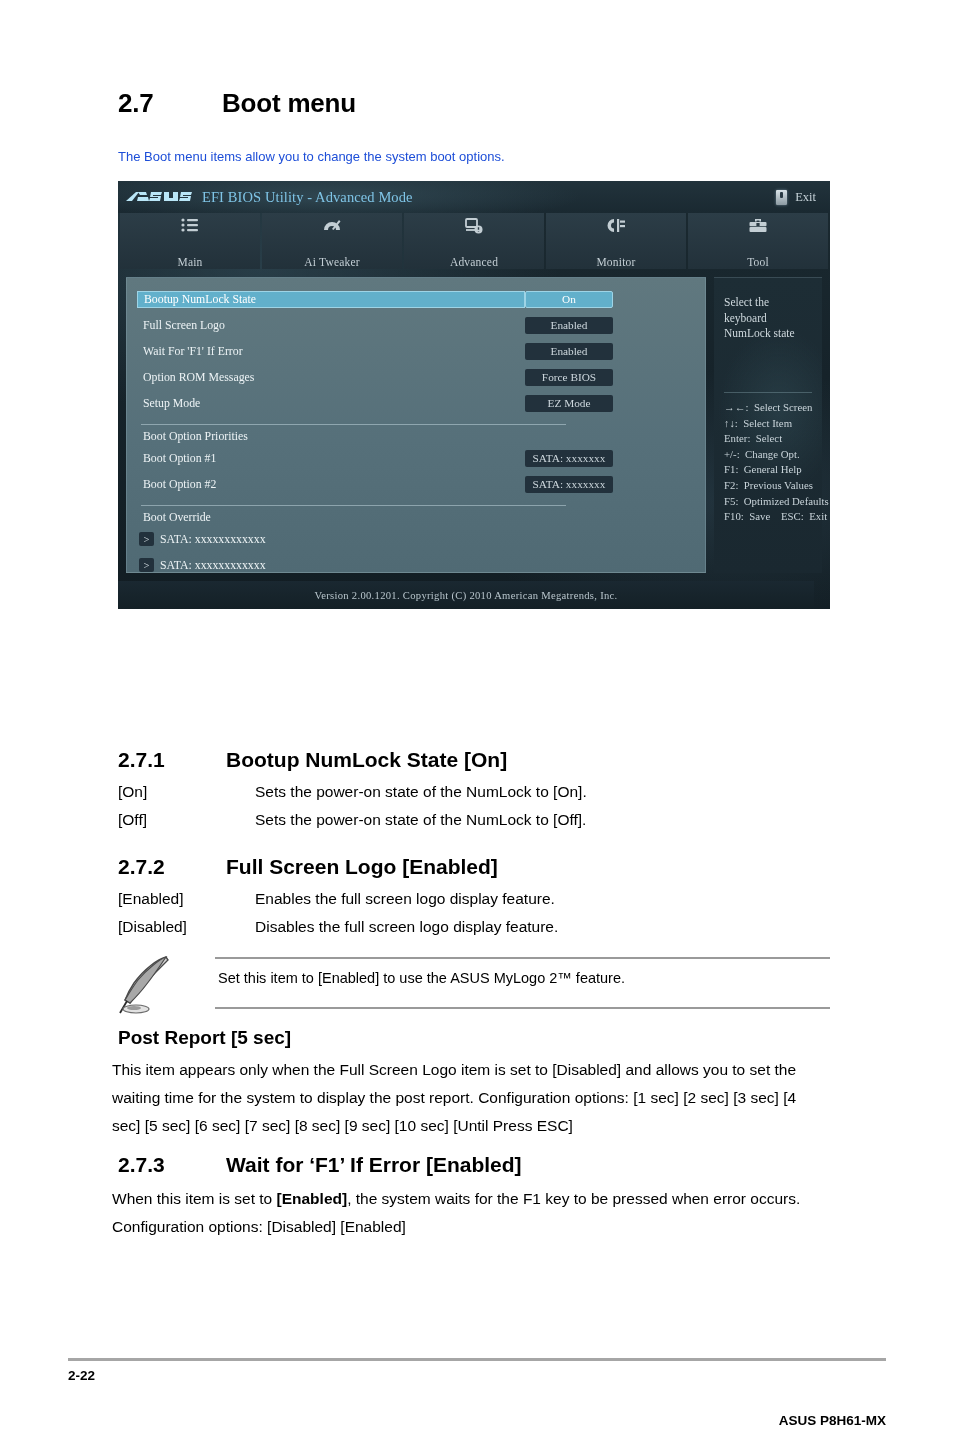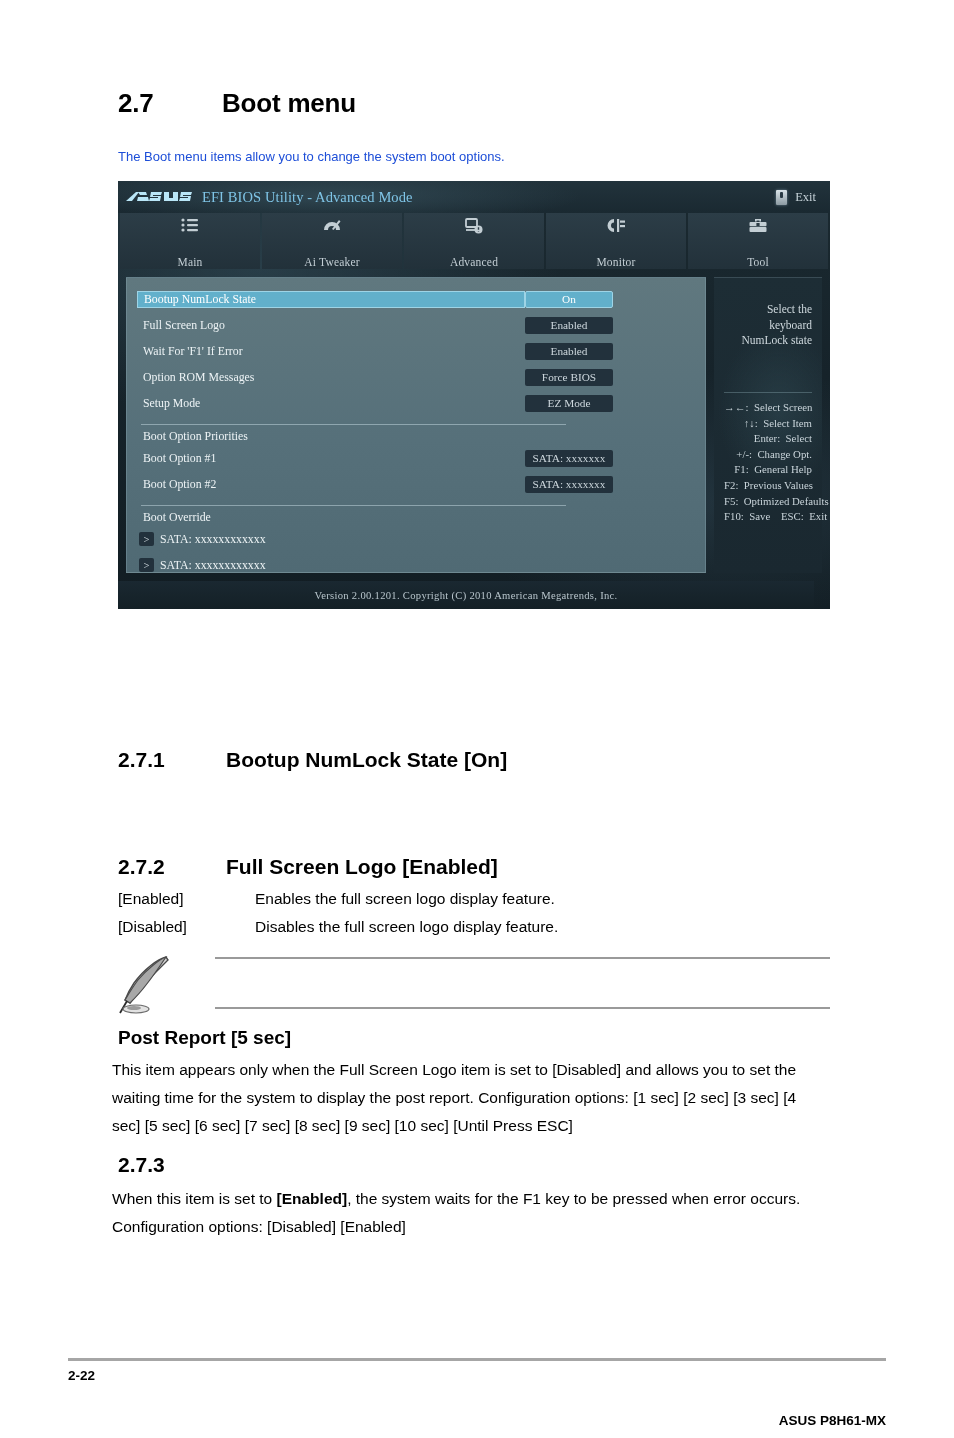--- a/index.html
+++ b/index.html
@@ -167,22 +167,21 @@
   .pane-right {
     position: absolute;
     left: 596px; top: 8px;
     right: 8px;
     bottom: 8px;
     background:
       radial-gradient(ellipse 80% 40% at 60% 45%, rgba(55,85,95,.40), rgba(0,0,0,0) 70%),
       linear-gradient(180deg, #1d2d35 0%, #1a2830 100%);
     border-top: 1px solid rgba(140,170,180,.28);
     box-sizing: border-box;
-    padding: 24px 10px;
-    text-align: right;
+    padding: 17px 10px;
   }
 
   .help-text {
     font-size: 11.5px;
     color: #cfd9de;
     line-height: 1.35;
   }
   .keylegend {
     position: absolute;
     left: 10px;
@@ -568,20 +567,30 @@
 
     <div class="bios-footer">
       <span>Version  2.00.1201.   Copyright  (C)  2010  American  Megatrends,  Inc.</span>
     </div>
   </div>
 
   <div class="h3" style="top:748px;">
     <span class="num">2.7.1</span>
     <span>Bootup NumLock State [On]</span>
   </div>
+  <div class="deflist" style="top:778px;">
+    <div class="dl-row">
+      <span class="dt">[On]</span>
+      <span>Sets the power-on state of the NumLock to [On].</span>
+    </div>
+    <div class="dl-row">
+      <span class="dt">[Off]</span>
+      <span>Sets the power-on state of the NumLock to [Off].</span>
+    </div>
+  </div>
 
   <div class="h3" style="top:855px;">
     <span class="num">2.7.2</span>
     <span>Full Screen Logo [Enabled]</span>
   </div>
   <div class="deflist" style="top:885px;">
     <div class="dl-row">
       <span class="dt">[Enabled]</span>
       <span>Enables the full screen logo display feature.</span>
     </div>
@@ -598,31 +607,33 @@
       <svg width="72" height="62" viewBox="0 0 72 62">
         <g>
           <path d="M48 4 C40 6 26 16 16 30 C12 36 9 42 7 47 L12 50 C16 44 24 33 33 24 C41 16 47 10 50 7 Z" fill="#d5d5d5" stroke="#4a4a4a" stroke-width="1.4"></path>
           <path d="M48 4 C44 10 36 22 28 32 C22 40 16 46 12 50 L7 47 C10 42 14 35 20 27 C28 17 42 6 48 4 Z" fill="#a8a8a8" stroke="#4a4a4a" stroke-width="1.2"></path>
           <path d="M9 48 L2 60" stroke="#2b2b2b" stroke-width="1.8" fill="none"></path>
           <ellipse cx="18" cy="56" rx="13" ry="4" fill="#e2e2e2" stroke="#6a6a6a" stroke-width="1.1"></ellipse>
           <ellipse cx="16" cy="55" rx="7" ry="2" fill="#9b9b9b"></ellipse>
         </g>
       </svg>
     </span>
+    <div class="note-text">Set this item to [Enabled] to use the ASUS MyLogo 2™ feature.</div>
   </div>
 
   <div class="h4" style="top:1027px;">Post Report [5 sec]</div>
   <div class="para" style="top:1056px; width:716px;">
     <span>This item appears only when the Full Screen Logo item is set to [Disabled] and allows you to</span>
     <span>set the waiting time for the system to display the post report. Configuration options: [1 sec] [2</span>
     <span>sec] [3 sec] [4 sec] [5 sec] [6 sec] [7 sec] [8 sec] [9 sec] [10 sec] [Until Press ESC]</span>
   </div>
 
   <div class="h3" style="top:1153px;">
     <span class="num">2.7.3</span>
+    <span>Wait for ‘F1’ If Error [Enabled]</span>
   </div>
   <div class="para" style="top:1185px; width:716px;">
     <span>When this item is set to </span><b>[Enabled]</b><span>, the system waits for the F1 key to be pressed when error occurs. Configuration options: [Disabled] [Enabled]</span>
   </div>
 
   <div class="foot-rule"></div>
   <div class="foot-left">2-22</div>
   <div class="foot-right">ASUS P8H61-MX</div>
 
 </div>

